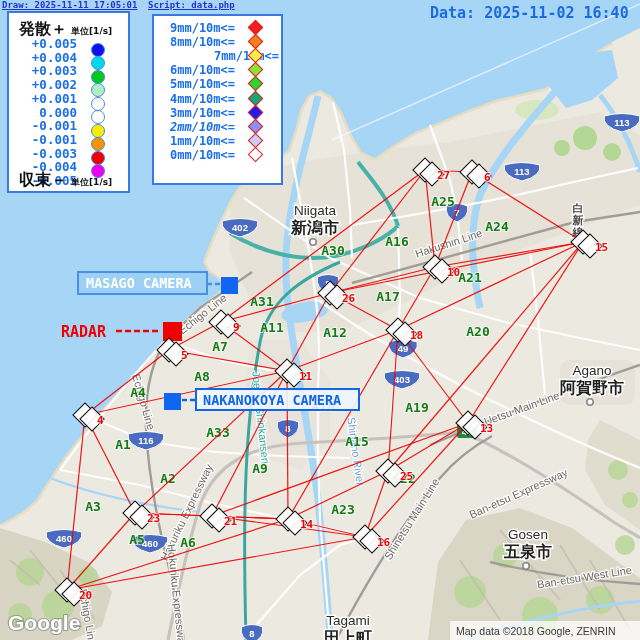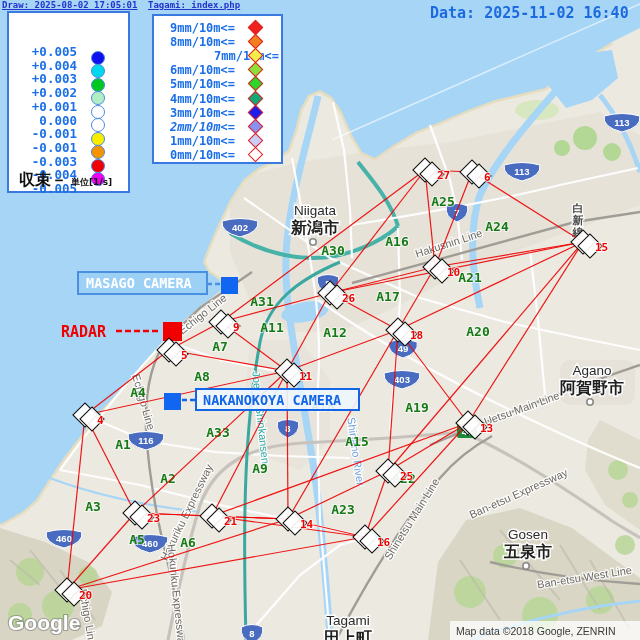--- a/index.html
+++ b/index.html
@@ -403,27 +403,28 @@
     </g>
 
     <text x="8" y="630" font-family="Liberation Sans, DejaVu Sans, sans-serif" font-weight="bold" font-size="21" fill="#ffffff" stroke="rgba(110,110,110,0.55)" stroke-width="2.2" style="paint-order:stroke">Google</text>
     <g>
       <rect x="450" y="621" width="190" height="19" fill="rgba(255,255,255,0.75)"></rect>
       <text x="456" y="635" font-family="Liberation Sans, DejaVu Sans, sans-serif" font-size="10.5" fill="#3a3a3a">Map data ©2018 Google, ZENRIN</text>
     </g>
   </svg>
 
   
-  <div class="ui-small" style="left:2px;top:0px;">Draw: 2025-08-02 17:05:01</div>
-  <div class="ui-small" style="left:148px;top:0px;">Tagami: index.php</div>
+  <div class="ui-small" style="left:2px;top:0px;">Draw: 2025-11-11 17:05:01</div>
+  <div class="ui-small" style="left:148px;top:0px;">Script: data.php</div>
   <div class="ui-data" style="left:430px;top:4px;">Data: 2025-11-02 16:40</div>
 
   
   <div class="legend-box" id="legend-div" style="left:7px;top:11px;width:123px;height:182px;">
-    <div id="legend-div-body" style="position:absolute;left:0;top:12px;width:100%;height:100%;">
+    <div class="lg-title"><span>発散＋</span><span class="lg-unit">単位[1/s]</span></div>
+    <div id="legend-div-body" style="position:absolute;left:0;top:4px;width:100%;height:100%;">
         <div class="lg-val" style="left: 6px; top: 20px;">+0.005</div>
         <div class="lg-val" style="left: 6px; top: 33.7px;">+0.004</div>
         <div class="lg-val" style="left: 6px; top: 47.4px;">+0.003</div>
         <div class="lg-val" style="left: 6px; top: 61.1px; text-align: right;">+0.002</div>
         <div class="lg-val" style="left: 6px; top: 74.8px;">+0.001</div>
         <div class="lg-val" style="left: 6px; top: 88.5px;">0.000</div>
         <div class="lg-val" style="left: 6px; top: 102.2px;">-0.001</div>
         <div class="lg-val" style="left: 6px; top: 115.9px;">-0.001</div>
         <div class="lg-val" style="left: 6px; top: 129.6px;">-0.003</div>
         <div class="lg-val" style="left: 6px; top: 143.3px;">-0.004</div>
@@ -436,21 +437,21 @@
         <div class="lg-circle" style="left: 82px; top: 93px; background: rgb(255, 255, 255);"></div>
         <div class="lg-circle" style="left: 82px; top: 106.5px; background: rgb(248, 236, 0);"></div>
         <div class="lg-circle" style="left: 82px; top: 120px; background: rgb(245, 148, 0);"></div>
         <div class="lg-circle" style="left: 82px; top: 133.5px; background: rgb(240, 0, 0);"></div>
         <div class="lg-circle" style="left: 82px; top: 147px; background: rgb(238, 0, 238);"></div>
       </div>
     <div class="lg-title" style="top:auto;bottom:0;"><span>収束－</span><span class="lg-unit">単位[1/s]</span></div>
   </div>
 
   
-  <div class="legend-box" id="legend-rain" style="left:152px;top:14px;width:131px;height:150px;">
+  <div class="legend-box" id="legend-rain" style="left:152px;top:14px;width:131px;height:171px;">
       <div class="lg-row-label" style="left: 16px; top: 5px;">9mm/10m&lt;=</div>
       <div class="lg-diamond" style="left: 96px; top: 6px; background: rgb(238, 32, 32);"></div>
       <div class="lg-row-label" style="left: 16px; top: 19.1px;">8mm/10m&lt;=</div>
       <div class="lg-diamond" style="left: 96px; top: 20.1px; background: rgb(240, 128, 32);"></div>
       <div class="lg-row-label" style="left: 16px; top: 33.2px; margin-left: 44px;">7mm/10m&lt;=</div>
       <div class="lg-diamond" style="left: 96px; top: 34.2px; background: rgb(244, 238, 76);"></div>
       <div class="lg-row-label" style="left: 16px; top: 47.3px;">6mm/10m&lt;=</div>
       <div class="lg-diamond" style="left: 96px; top: 48.3px; background: rgb(140, 224, 60);"></div>
       <div class="lg-row-label" style="left: 16px; top: 61.4px;">5mm/10m&lt;=</div>
       <div class="lg-diamond" style="left: 96px; top: 62.4px; background: rgb(44, 214, 44);"></div>

